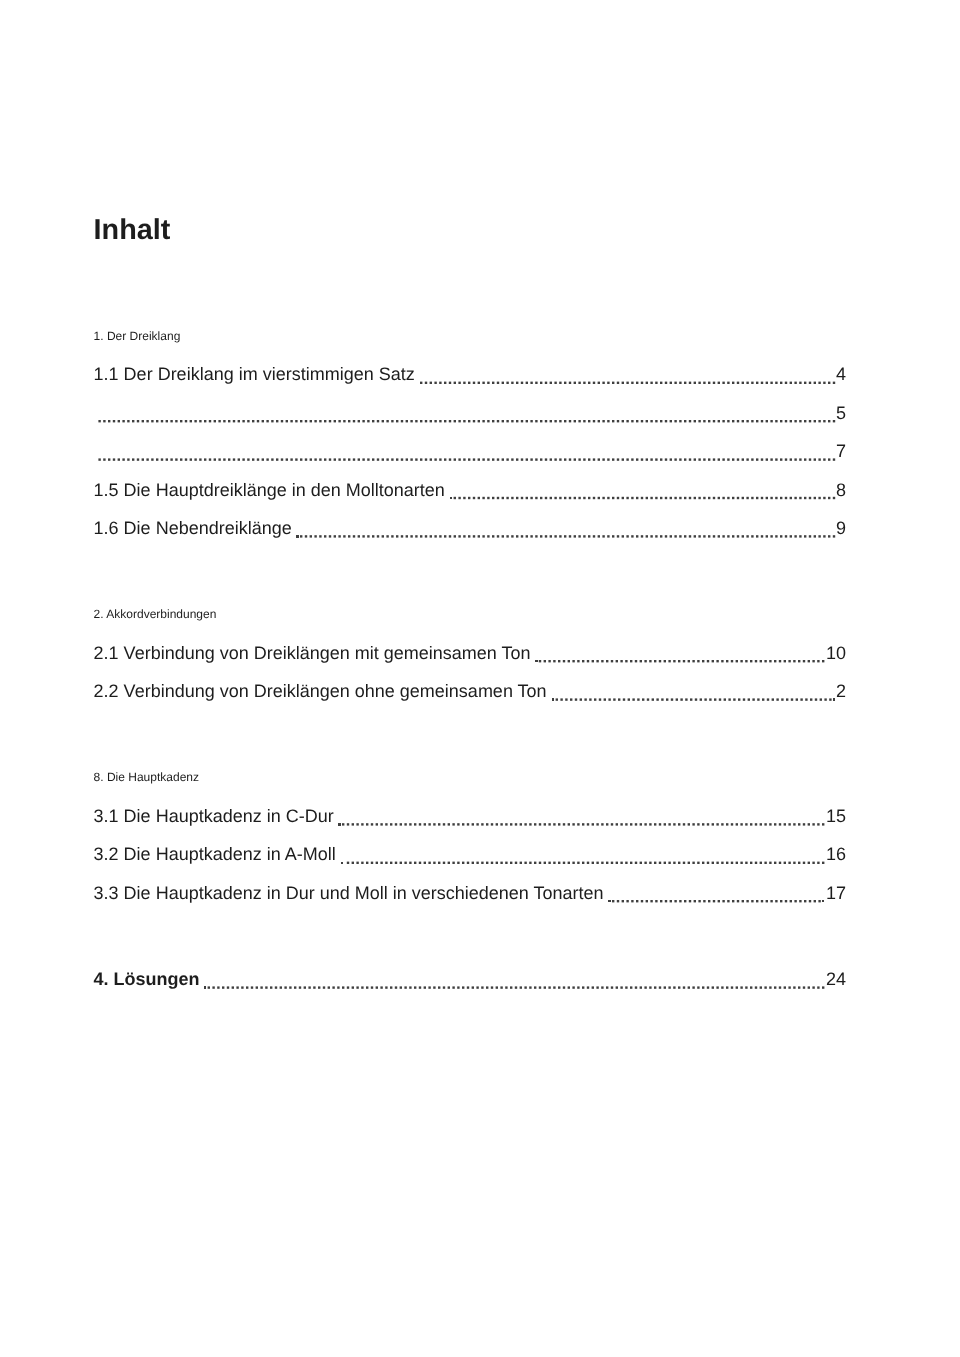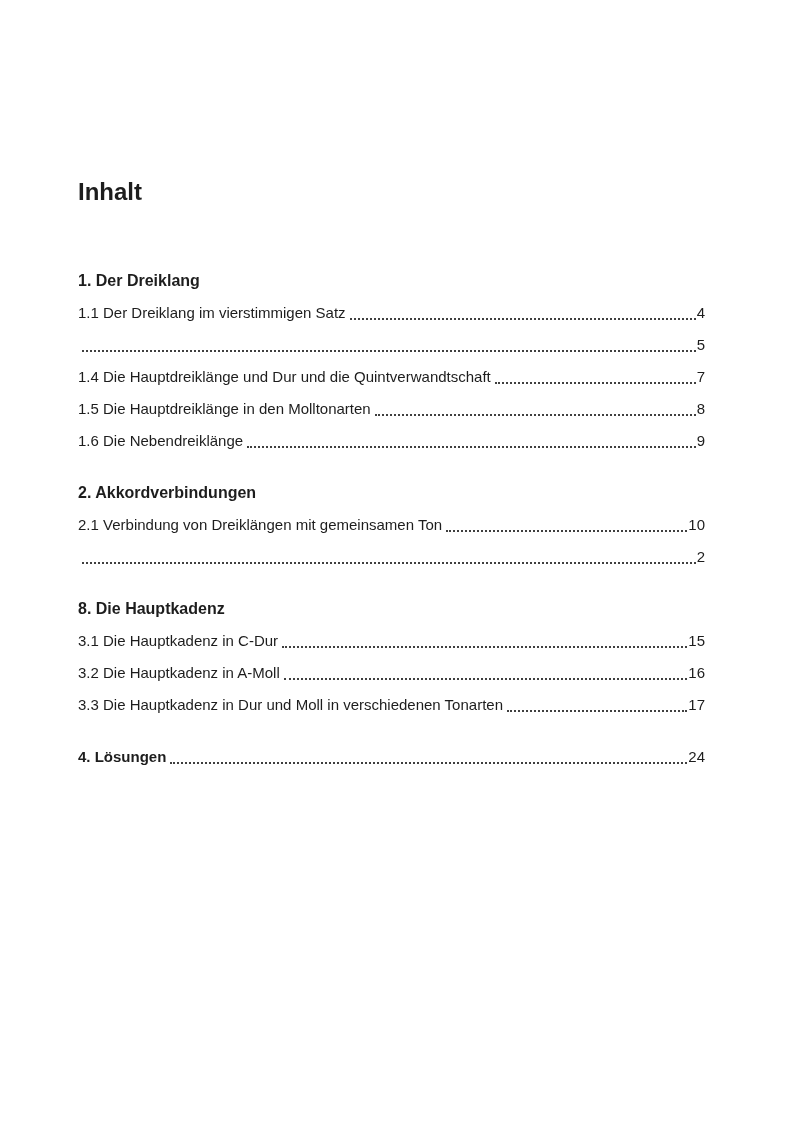--- a/index.html
+++ b/index.html
@@ -22,24 +22,24 @@
     background: var(--bg);
   }
   .page-title {
     font-size: 24px;
     line-height: 26px;
     font-weight: 700;
     margin: 0 0 60px 0;
     color: var(--text);
   }
   .toc-section { margin: 0; }
-  .toc-section + .toc-section { margin-top: 20px; }
+  .toc-section + .toc-section { margin-top: 40px; }
   .toc-header {
-    font-size: 16px;
-    font-weight: 700;
+    font-size: 10px;
+    font-weight: 400;
     margin: 0;
     height: 32px;
     line-height: 32px;
     white-space: nowrap;
   }
   .toc-row {
     display: flex;
     align-items: center;
     height: 32px;
     line-height: 32px;
@@ -68,21 +68,20 @@
         <div class="toc-row">
           <span class="label">1.1 Der Dreiklang im vierstimmigen Satz</span>
           <span class="dots"></span>
           <span class="pagenum">4</span>
         </div>
         <div class="toc-row">
           <span class="dots"></span>
           <span class="pagenum">5</span>
         </div>
         <div class="toc-row">
-          <span class="label">1.4 Die Hauptdreiklänge und Dur und die Quintverwandtschaft</span>
           <span class="dots"></span>
           <span class="pagenum">7</span>
         </div>
         <div class="toc-row">
           <span class="label">1.5 Die Hauptdreiklänge in den Molltonarten</span>
           <span class="dots"></span>
           <span class="pagenum">8</span>
         </div>
         <div class="toc-row">
           <span class="label">1.6 Die Nebendreiklänge</span>
@@ -91,20 +90,21 @@
         </div>
       </section>
       <section class="toc-section">
         <h2 class="toc-header">2. Akkordverbindungen</h2>
         <div class="toc-row">
           <span class="label">2.1 Verbindung von Dreiklängen mit gemeinsamen Ton</span>
           <span class="dots"></span>
           <span class="pagenum">10</span>
         </div>
         <div class="toc-row">
+          <span class="label">2.2 Verbindung von Dreiklängen ohne gemeinsamen Ton</span>
           <span class="dots"></span>
           <span class="pagenum">2</span>
         </div>
       </section>
       <section class="toc-section">
         <h2 class="toc-header">8. Die Hauptkadenz</h2>
         <div class="toc-row">
           <span class="label">3.1 Die Hauptkadenz in C-Dur</span>
           <span class="dots"></span>
           <span class="pagenum">15</span>

